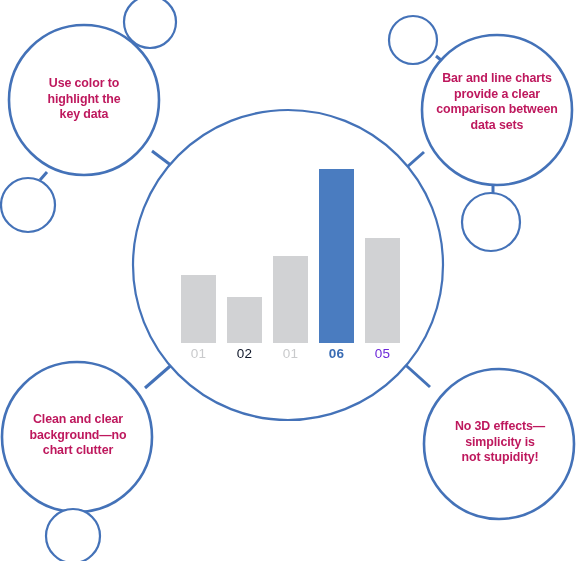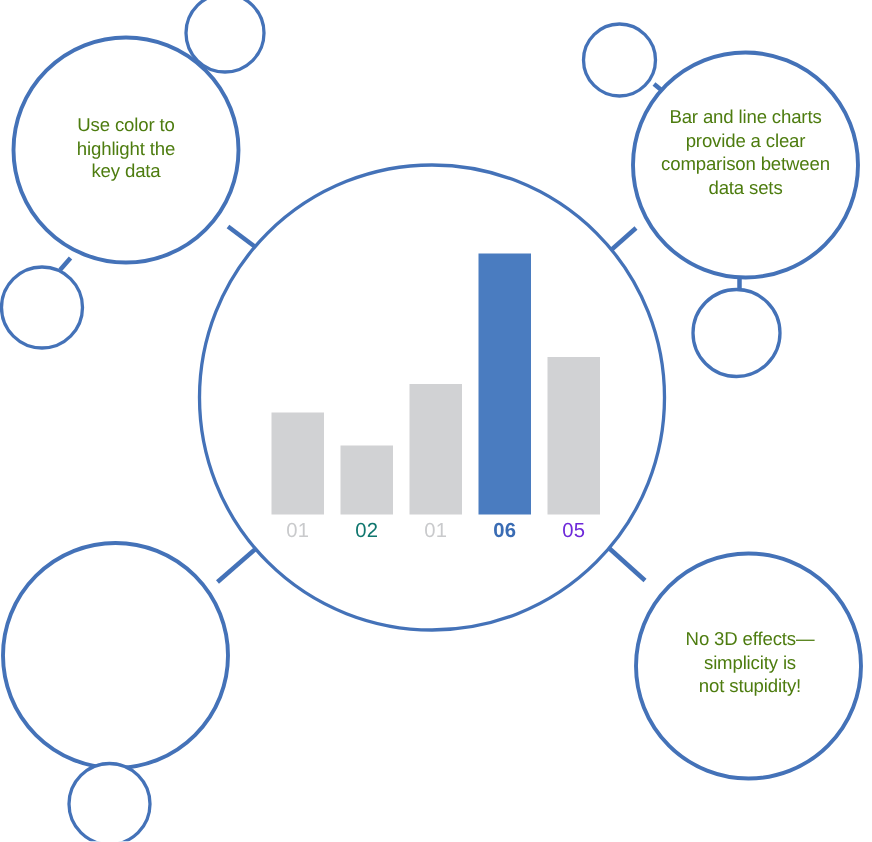--- a/index.html
+++ b/index.html
@@ -20,23 +20,23 @@
   }
   #art {
     position: absolute;
     left: 0;
     top: 0;
     width: 581px;
     height: 561px;
   }
   .bubble-text {
     position: absolute;
-    color: #4d7c0f;
+    color: #be185d;
     font-family: "Liberation Sans", sans-serif;
-    font-weight: normal;
+    font-weight: bold;
     font-size: 12.4px;
     line-height: 15.6px;
     text-align: center;
     letter-spacing: -0.1px;
     white-space: pre-line;
     pointer-events: none;
   }
   .bar-label {
     position: absolute;
     font-family: "Liberation Sans", sans-serif;
@@ -87,36 +87,39 @@
     <circle cx="28" cy="205" r="27" fill="#ffffff" stroke="#4472B8" stroke-width="2.2"></circle>
     <circle cx="413" cy="40" r="24" fill="#ffffff" stroke="#4472B8" stroke-width="2.2"></circle>
     <circle cx="491" cy="222" r="29" fill="#ffffff" stroke="#4472B8" stroke-width="2.2"></circle>
     <circle cx="73" cy="536" r="27" fill="#ffffff" stroke="#4472B8" stroke-width="2.2"></circle>
   </svg>
 
   <div id="chart" style="position:absolute; left:0; top:0; width:581px; height:561px;">
       <div class="bar" style="left: 181px; top: 275px; width: 35px; height: 68px; background: rgb(209, 210, 212);"></div>
       <div class="bar-label" style="left: 173px; top: 346px; width: 51px; color: rgb(201, 202, 204);">01</div>
       <div class="bar" style="left: 227px; top: 297px; width: 35px; height: 46px; background: rgb(209, 210, 212);"></div>
-      <div class="bar-label" style="left: 219px; top: 346px; width: 51px; color: #0f766e;">02</div>
+      <div class="bar-label" style="left: 219px; top: 346px; width: 51px; color: #0f172a;">02</div>
       <div class="bar" style="left: 273px; top: 256px; width: 35px; height: 87px; background: rgb(209, 210, 212);"></div>
       <div class="bar-label" style="left: 265px; top: 346px; width: 51px; color: rgb(201, 202, 204);">01</div>
       <div class="bar" style="left: 319px; top: 169px; width: 35px; height: 174px; background: rgb(74, 124, 192);"></div>
       <div class="bar-label highlight" style="left: 311px; top: 346px; width: 51px; color: rgb(58, 108, 180);">06</div>
       <div class="bar" style="left: 365px; top: 238px; width: 35px; height: 105px; background: rgb(209, 210, 212);"></div>
       <div class="bar-label" style="left: 357px; top: 346px; width: 51px; color: #6d28d9;">05</div>
     </div>
 
   <div class="bubble-text" style="left:14px; top:76px; width:140px;">Use color to
 highlight the
 key data</div>
 
   <div class="bubble-text" style="left:424px; top:71px; width:146px;">Bar and line charts
 provide a clear
 comparison between
 data sets</div>
 
+  <div class="bubble-text" style="left:8px; top:412px; width:140px;">Clean and clear
+background—no
+chart clutter</div>
 
   <div class="bubble-text" style="left:430px; top:419px; width:140px;">No 3D effects—
 simplicity is
 not stupidity!</div>
 
 </div>
 
 </body></html>

